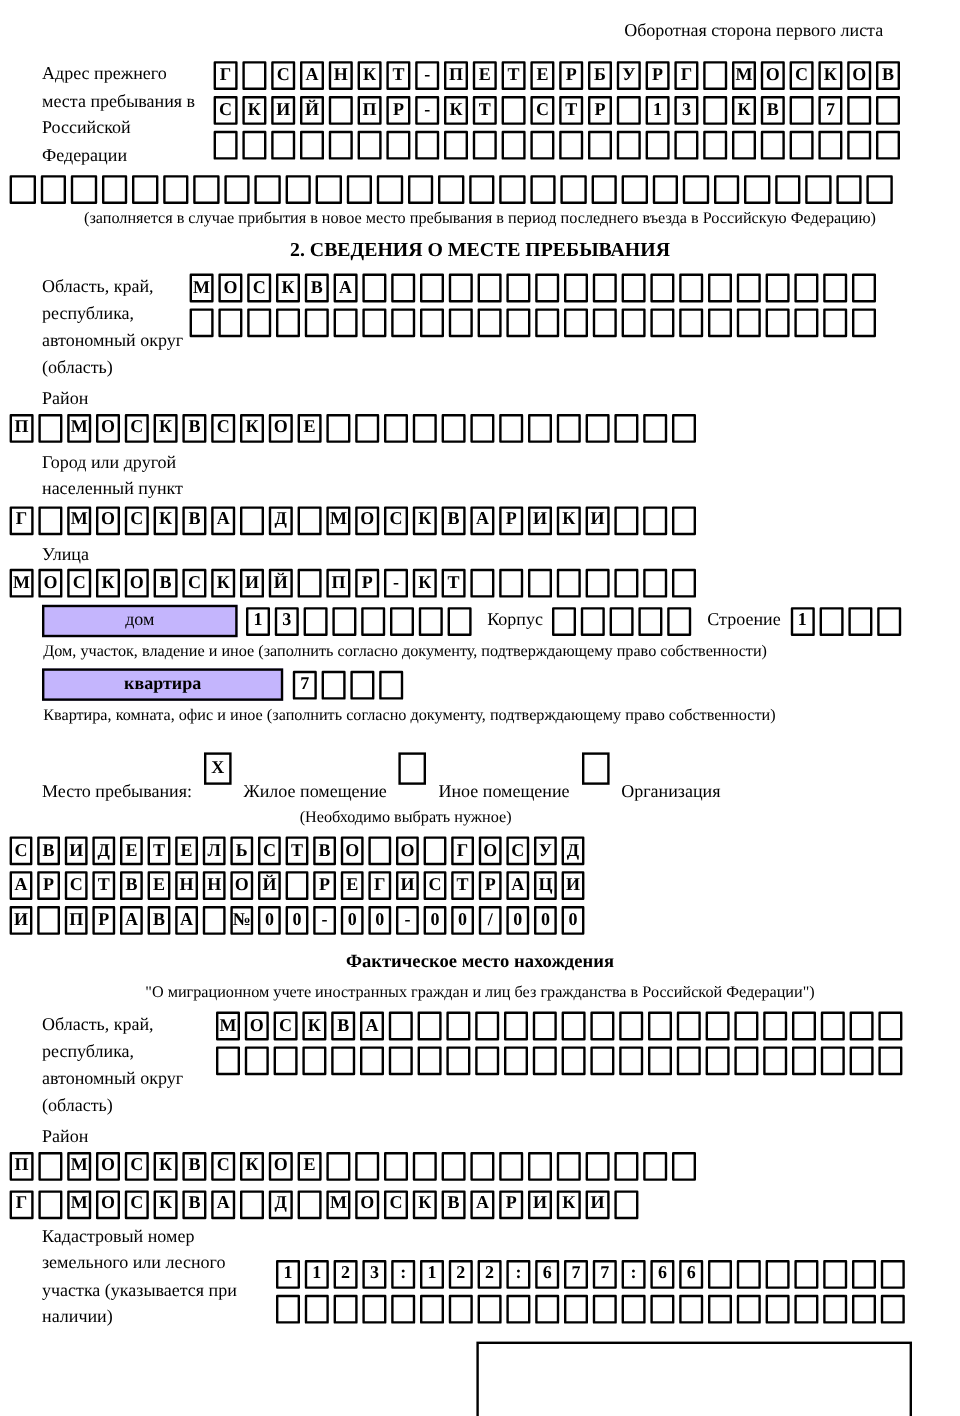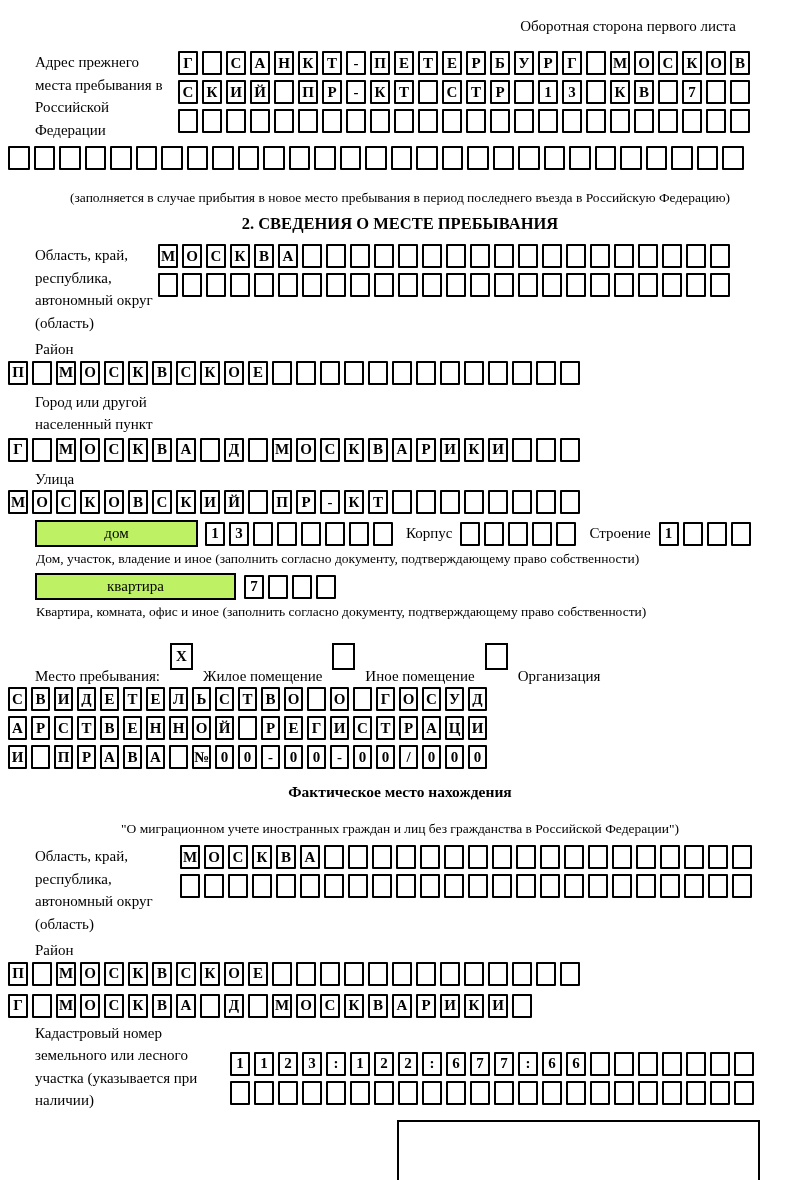--- a/index.html
+++ b/index.html
@@ -28,35 +28,35 @@
     width:20px; height:24px; flex:none;
     border:2px solid #000; border-radius:1px;
     display:flex; align-items:center; justify-content:center;
     font-size:15px; font-weight:bold; font-family:"Liberation Serif", serif;
     box-sizing:border-box;
   }
   .cells.wide .cell { width:21.5px; }
   .cells.narrow .cell { width:19px; }
   .fullrow { margin:5px 0 4px 0; }
 
-  .caption { font-size:13.5px; text-align:center; margin:20px 0 8px 0; }
+  .caption { font-size:13.5px; text-align:center; margin:4px 0 8px 0; }
   .caption-left { font-size:13.5px; text-align:left; margin:4px 0 6px 28px; }
   .sect-title { text-align:center; font-size:16.5px; font-weight:bold; margin:8px 0 10px 0; }
   .sect-title2 { text-align:center; font-size:15.5px; font-weight:bold; margin:14px 0 8px 0; }
 
   .mb6 { margin-bottom:6px;flex-direction:column; } .mb4 { margin-bottom:4px; }
 
   .inline-row { display:flex; align-items:center; margin:2px 0 2px 27px; font-size:15px; }
   .labelbox {
     border:2px solid #000; height:27px; box-sizing:border-box;
     display:flex; align-items:center; justify-content:center;
-    font-size:15px; flex:none; background:#bef264;
+    font-size:15px; flex:none; background:#c4b5fd;
   }
   .labelbox.dom { width:163px; margin-right:7px; }
-  .labelbox.kv  { width:201px; margin-right:8px; }
+  .labelbox.kv  { width:201px; margin-right:8px;font-weight:bold; }
   .inline-txt { margin:0 8px 0 13px; flex:none; }
 
   .mesto-row { display:flex; align-items:center; margin:8px 0 2px 27px; font-size:15px; }
   .checkbox {
     width:23px; height:27px; flex:none; box-sizing:border-box;
     border:2px solid #000; margin:0 10px;
     display:flex; align-items:center; justify-content:center;
     font-size:15px; font-weight:bold;
   }
   .opt-lbl { flex:none;margin-top:40px; }
@@ -387,20 +387,21 @@
 
   <div class="mesto-row">
     <span class="opt-lbl">Место пребывания:</span>
     <span class="checkbox">X</span>
     <span class="opt-lbl">Жилое помещение</span>
     <span class="checkbox"></span>
     <span class="opt-lbl">Иное помещение</span>
     <span class="checkbox"></span>
     <span class="opt-lbl">Организация</span>
   </div>
+  <div class="caption" style="width:660px;">(Необходимо выбрать нужное)</div>
 
   <div class="flexrow mb4">
     <div class="cellcol">
       <div class="cells narrow">
           <span class="cell">С</span>
           <span class="cell">В</span>
           <span class="cell">И</span>
           <span class="cell">Д</span>
           <span class="cell">Е</span>
           <span class="cell">Т</span>

